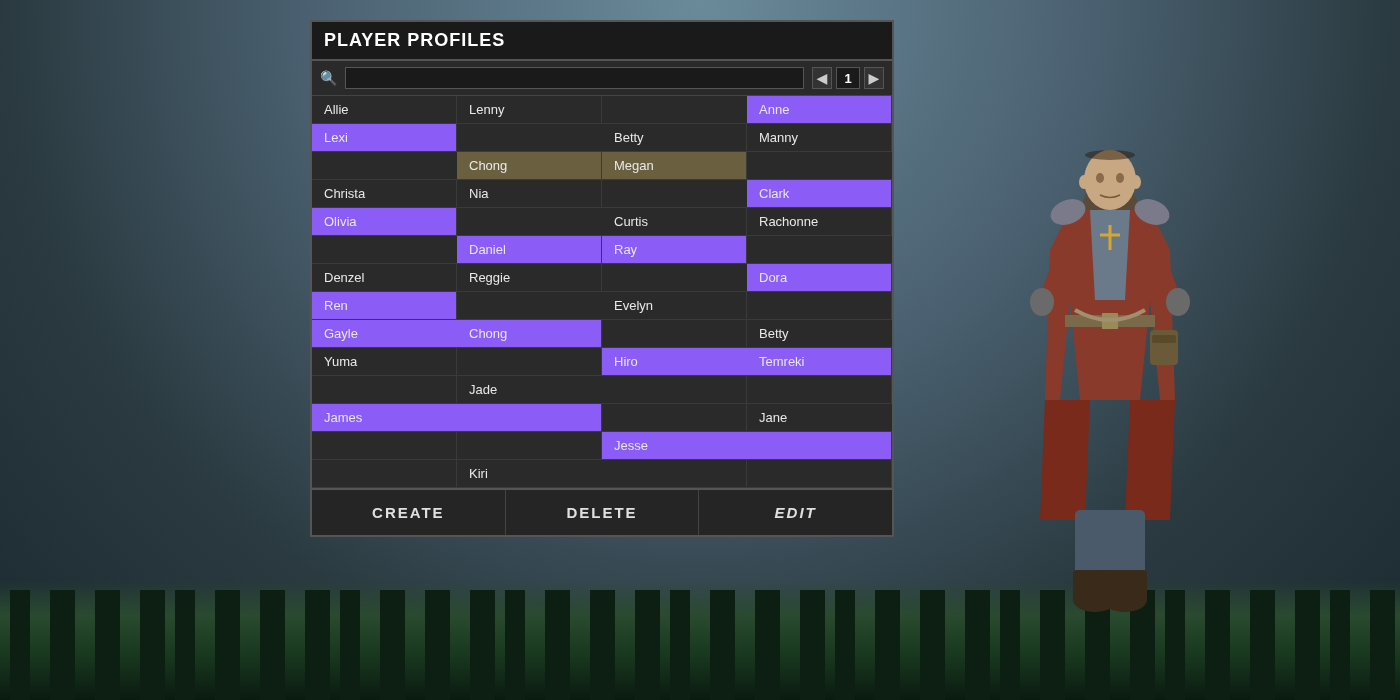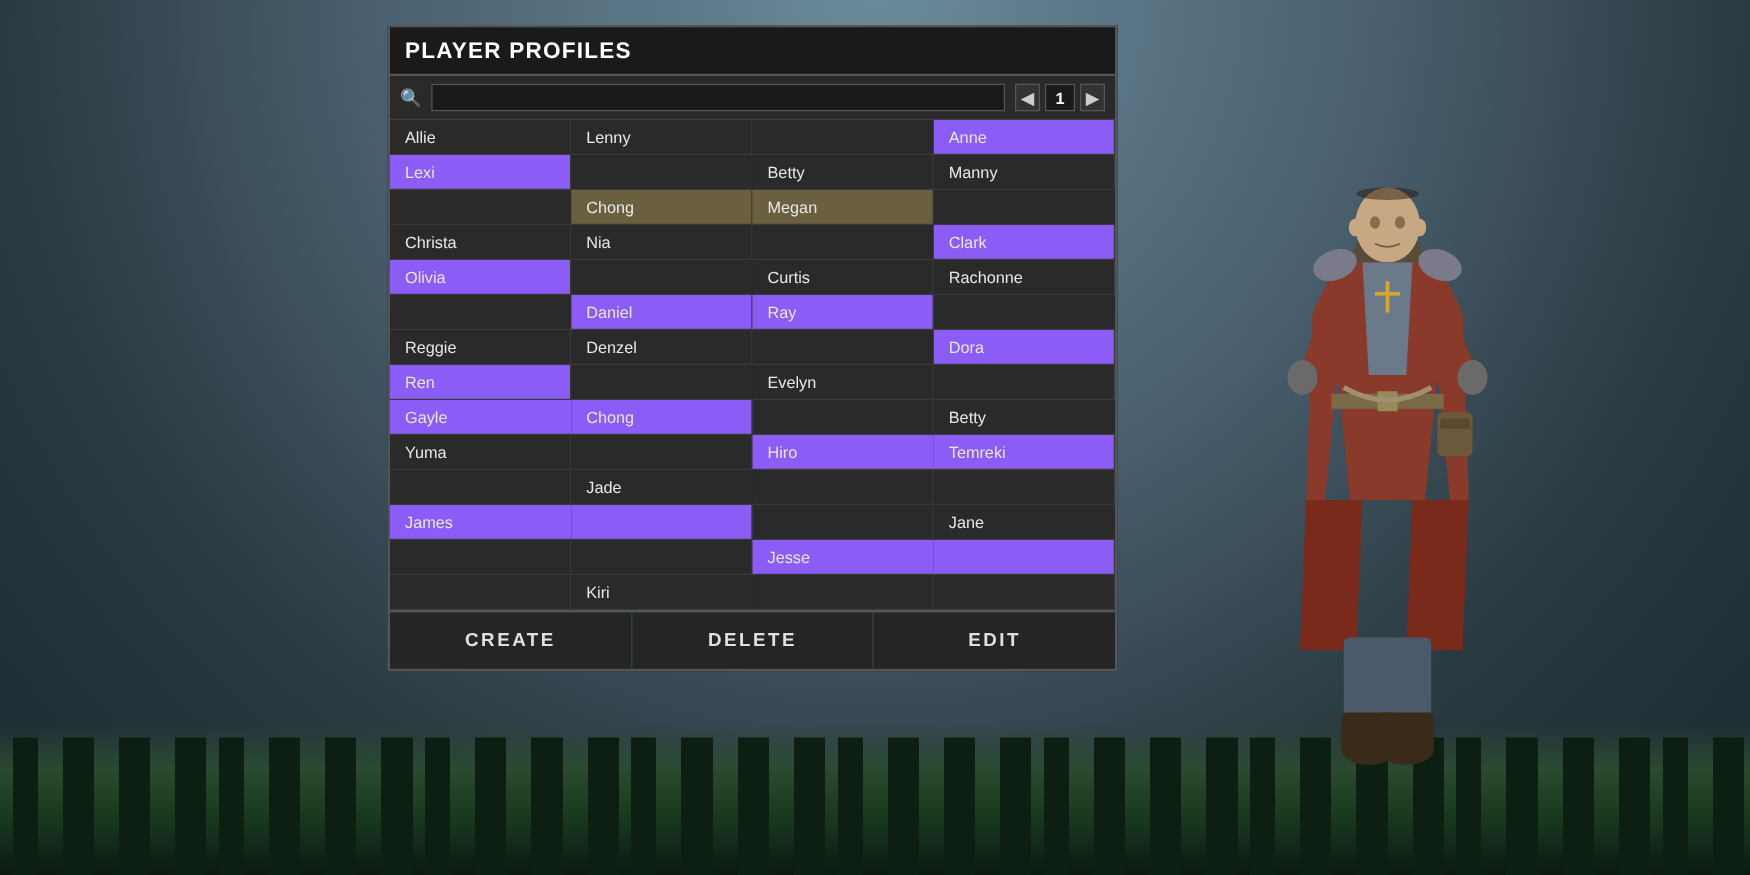--- a/index.html
+++ b/index.html
@@ -187,40 +187,41 @@
       background: #8b5cf6;
     }
 
     .profile-cell.empty {
       background: #2a2a2a;
     }
 
     .action-bar {
       display: flex;
       border-top: 2px solid #555;
-      background: #0f766e;
+      background: #ffffff;
     }
 
     .action-btn {
       flex: 1;
       padding: 14px 8px;
       color: #e0e0e0;
       font-size: 15px;
       font-weight: bold;
       letter-spacing: 2px;
       text-align: center;
       cursor: pointer;
       border: none;
       background: #252525;
       border-right: 1px solid #444;
       text-transform: uppercase;
     }
 
     .action-btn:last-child {
       border-right: none;
+      font-style: italic;
     }
   </style>
 </head>
 <body>
 
 <div class="bg"></div>
 <div class="bg-trees"></div>
 
 <div class="character-display">
   <svg class="character-figure" viewBox="0 0 320 500" xmlns="http://www.w3.org/2000/svg">
@@ -309,22 +310,22 @@
       <div class="profile-cell empty"></div>
       <div class="profile-cell dark">Clark</div>
       <div class="profile-cell dark">Olivia</div>
       <div class="profile-cell empty dark"></div>
       <div class="profile-cell">Curtis</div>
       <div class="profile-cell">Rachonne</div>
       <div class="profile-cell empty"></div>
       <div class="profile-cell dark">Daniel</div>
       <div class="profile-cell dark">Ray</div>
       <div class="profile-cell empty dark"></div>
+      <div class="profile-cell">Denzel</div>
       <div class="profile-cell">Reggie</div>
-      <div class="profile-cell">Denzel</div>
       <div class="profile-cell empty"></div>
       <div class="profile-cell dark">Dora</div>
       <div class="profile-cell dark">Ren</div>
       <div class="profile-cell empty dark"></div>
       <div class="profile-cell">Evelyn</div>
       <div class="profile-cell empty"></div>
       <div class="profile-cell dark">Gayle</div>
       <div class="profile-cell dark">Chong</div>
       <div class="profile-cell empty dark"></div>
       <div class="profile-cell">Betty</div>

